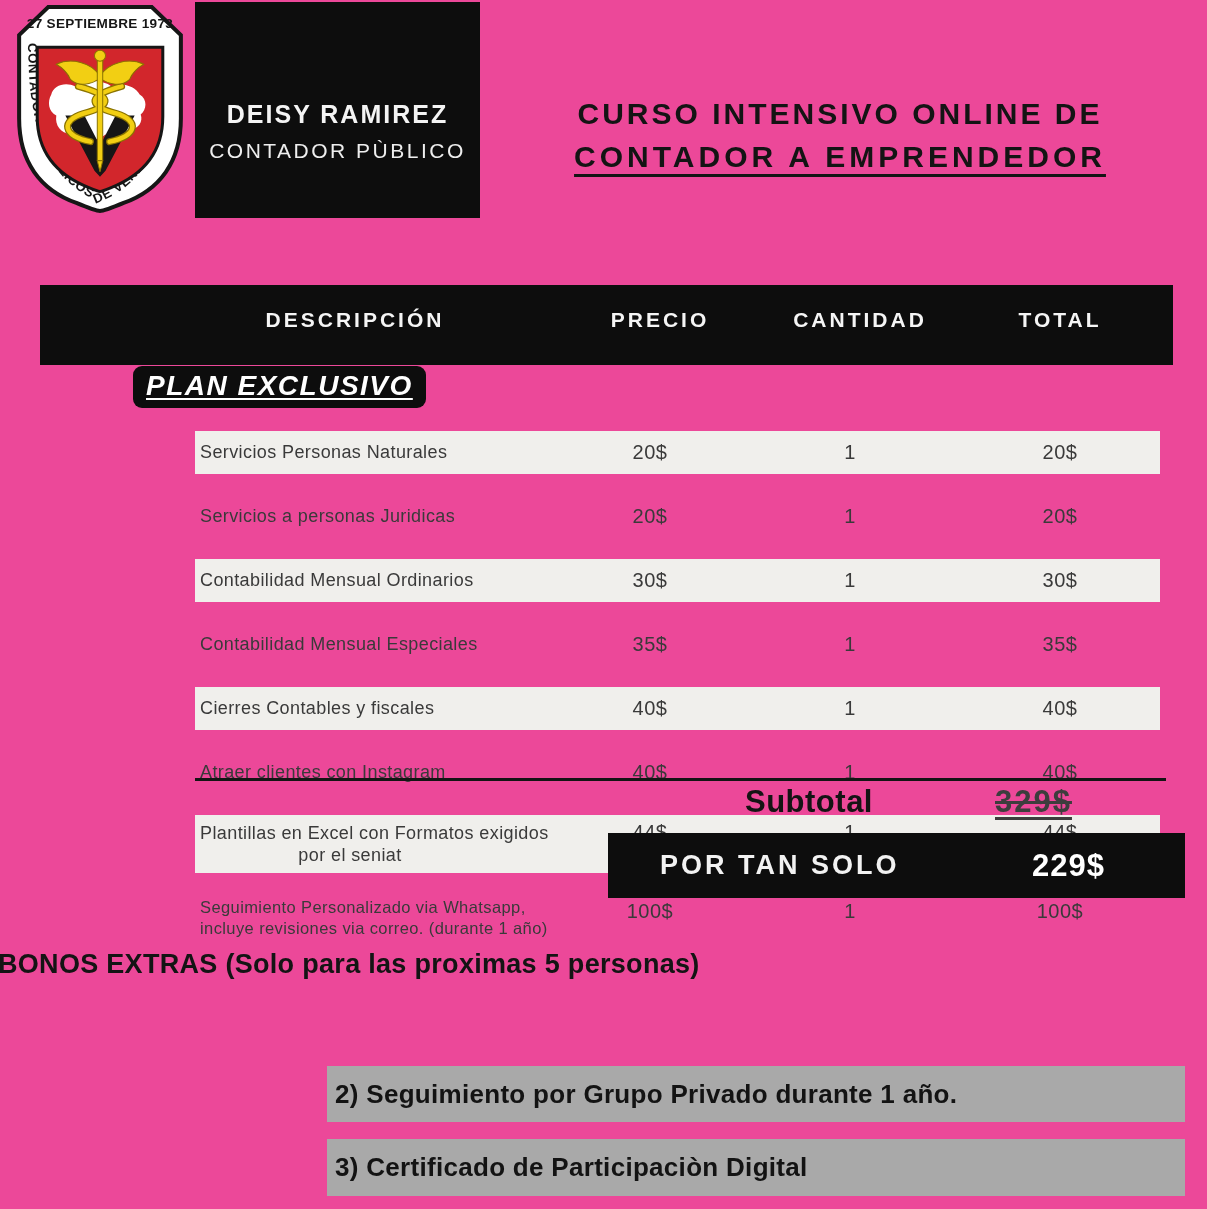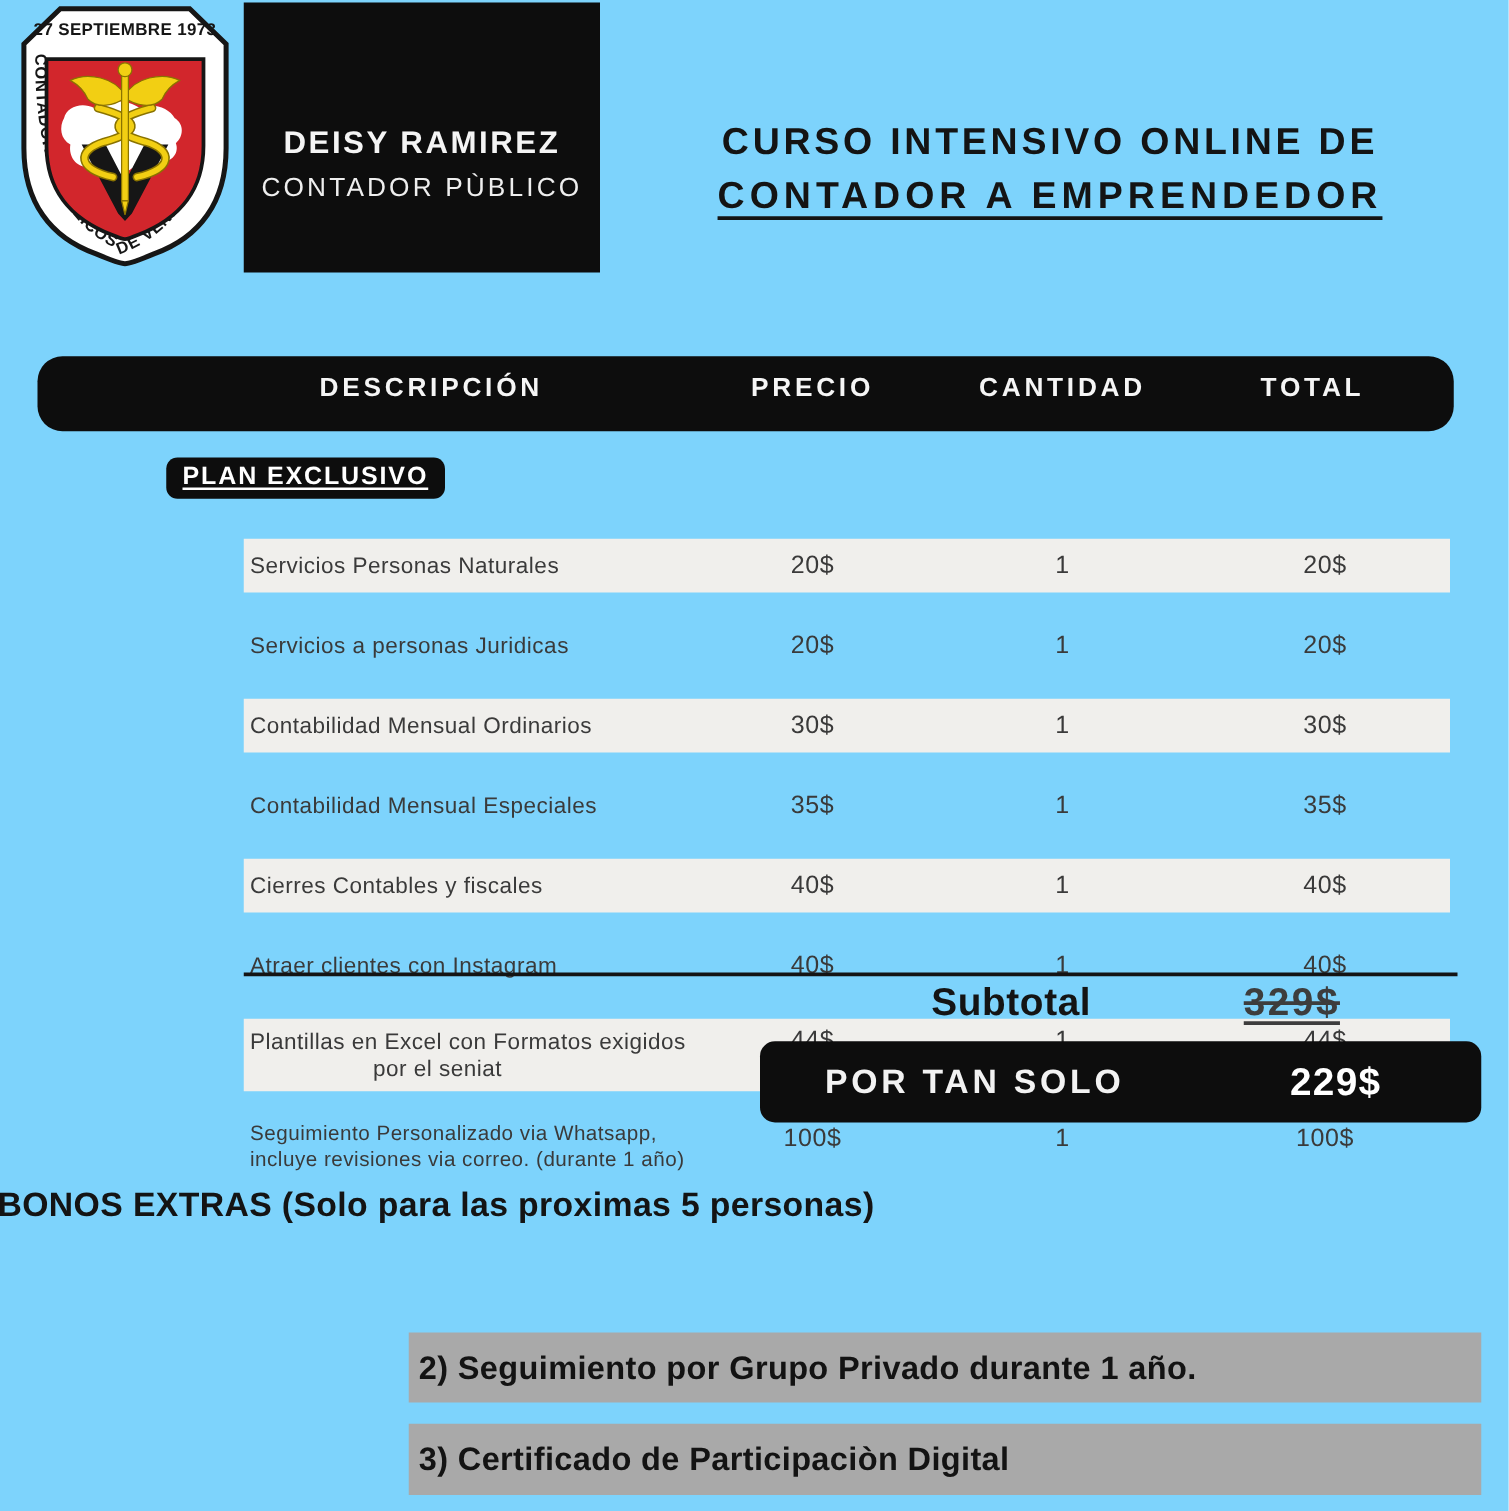--- a/index.html
+++ b/index.html
@@ -1,47 +1,47 @@
 <!DOCTYPE html>
 <html><head>
 <meta charset="utf-8">
 <style>
   * { margin:0; padding:0; box-sizing:border-box; }
   html,body { background:#ffffff; }
   body { font-family:"Liberation Sans","DejaVu Sans",sans-serif; color:#1c1c1c; }
-  .page { position:relative; width:1207px; height:1209px; background:#7dd3fc; overflow:hidden; }
+  .page { position:relative; width:1207px; height:1209px; background:#ec4899; overflow:hidden; }
 
   
   .logo { position:absolute; left:12px; top:2px; width:176px; height:213px; }
   .logo .lt { font-family:"Liberation Sans",sans-serif; font-size:13.5px; font-weight:bold; fill:#161616; letter-spacing:.3px; }
   .logo .arc { font-family:"Liberation Sans",sans-serif; font-size:13.2px; font-weight:bold; fill:#161616; letter-spacing:.6px; }
 
   
   .card { position:absolute; left:195px; top:2px; width:285px; height:216px; background:#0d0d0d;
           display:flex; flex-direction:column; align-items:center; justify-content:center; }
   .card-inner { margin-top:42px; text-align:center; }
   .card-name { color:#f4f4f4; font-size:25px; font-weight:bold; letter-spacing:2px; }
   .card-sub  { color:#eeeeee; font-size:21px; font-weight:300; letter-spacing:2.5px; margin-top:10px; }
 
   
   .title { position:absolute; left:540px; top:97px; width:600px; text-align:center; color:#141414; }
   .title .t1 { font-size:30px; font-weight:bold; letter-spacing:3px; }
   .title .t2 { font-size:30px; font-weight:bold; letter-spacing:4px; margin-top:9px;
                text-decoration:underline; text-decoration-thickness:3px; text-underline-offset:7px; }
 
   
-  .thead { position:absolute; left:30px; top:285px; width:1133px; height:60px; background:#0d0d0d;border-radius:20px; }
+  .thead { position:absolute; left:40px; top:285px; width:1133px; height:80px; background:#0d0d0d; }
   .thead span { position:absolute; top:44%; transform:translate(-50%,-50%);
                 color:#f5f5f5; font-size:21px; font-weight:bold; letter-spacing:3px; white-space:nowrap; }
   .thead .h1 { left:315px; } .thead .h2 { left:620px; } .thead .h3 { left:820px; } .thead .h4 { left:1020px; }
 
   
   .plan { position:absolute; left:133px; top:366px; background:#0d0d0d; border-radius:9px; padding:4px 13px 6px; }
-  .plan span { color:#ffffff; font-size:20px; font-weight:bold; letter-spacing:1.5px;
-               text-decoration:underline; text-decoration-thickness:2px; text-underline-offset:3px; }
+  .plan span { color:#ffffff; font-size:28px; font-weight:bold; letter-spacing:1.5px;
+               text-decoration:underline; text-decoration-thickness:2px; text-underline-offset:3px;font-style:italic; }
 
   
   .tbody { position:absolute; left:195px; top:410px; width:965px; }
   .row { display:grid; grid-template-columns:365px 180px 220px 1fr; align-items:center;
          height:43px; margin-bottom:1px;margin-top:21px; }
   .row.gray { background:#f0efec; }
   .row.tall  { height:58px; margin-bottom:0; }
   .row.tall2 { height:48px; }
   .c-desc { color:#3a3a3a; font-size:18px; font-weight:500; letter-spacing:.4px; padding-left:5px; line-height:1.25; }
   .c-num  { color:#3a3a3a; font-size:20px; font-weight:500; text-align:center; letter-spacing:.5px; }
@@ -52,21 +52,21 @@
 
   .rule { position:absolute; left:195px; top:778px; width:971px; height:3px; background:#141414; }
 
   
   .subtotal-label { position:absolute; left:745px; top:784px; font-size:31px; font-weight:bold; color:#141414; letter-spacing:.5px; }
   .subtotal-value { position:absolute; left:995px; top:784px; font-size:31px; font-weight:bold; color:#3d3d3d; letter-spacing:2px;
                     text-decoration:line-through underline; text-decoration-thickness:3px; text-underline-offset:5px; }
 
   
   .offer { position:absolute; left:608px; top:833px; width:577px; height:65px; background:#0d0d0d;
-           display:flex; align-items:center; justify-content:space-between; padding:0 80px 0 52px;border-radius:12px; }
+           display:flex; align-items:center; justify-content:space-between; padding:0 80px 0 52px; }
   .offer-label { color:#f2f2f2; font-size:27px; font-weight:600; letter-spacing:3px; white-space:nowrap; }
   .offer-value { color:#ffffff; font-size:31px; font-weight:bold; letter-spacing:1px; }
 
   
   .bonos-h { position:absolute; left:-2px; top:949px; font-size:27px; font-weight:bold; color:#141414; letter-spacing:.3px; white-space:nowrap; }
   .bono { position:absolute; left:327px; width:858px; background:#a9a9a9;
           display:flex; align-items:center; padding-left:8px;
           font-size:26px; font-weight:bold; color:#131313; letter-spacing:.3px; }
   .bono.b1 { top:993px;  height:56px; }
   .bono.b2 { top:1066px; height:56px; }

